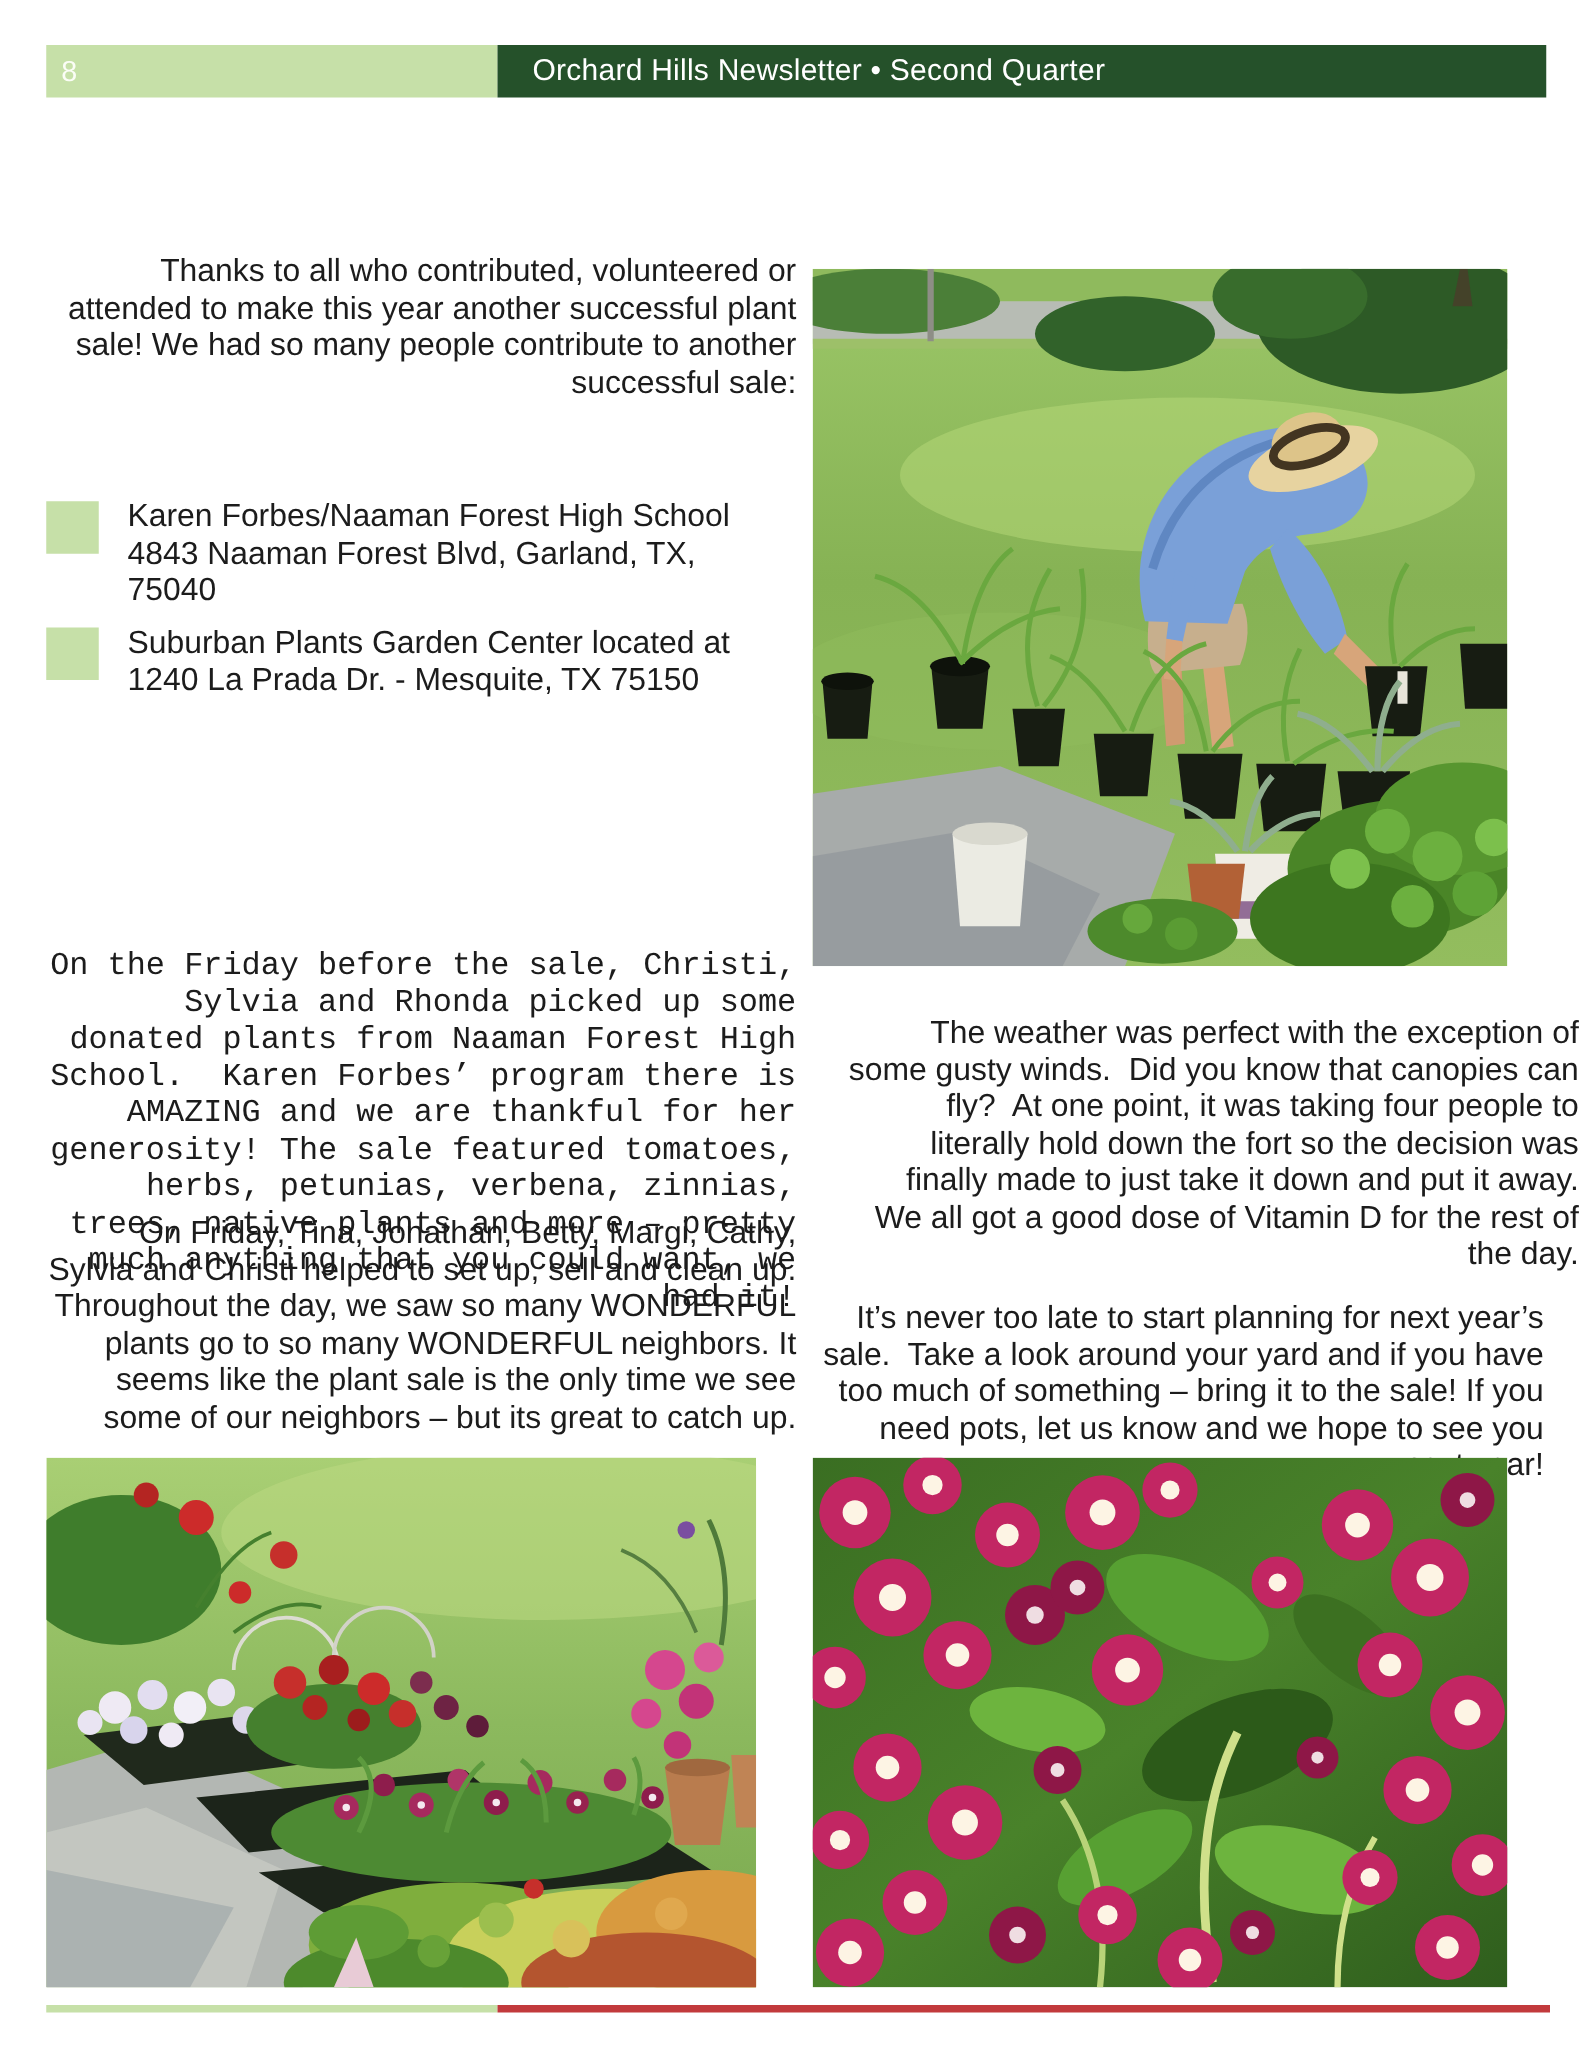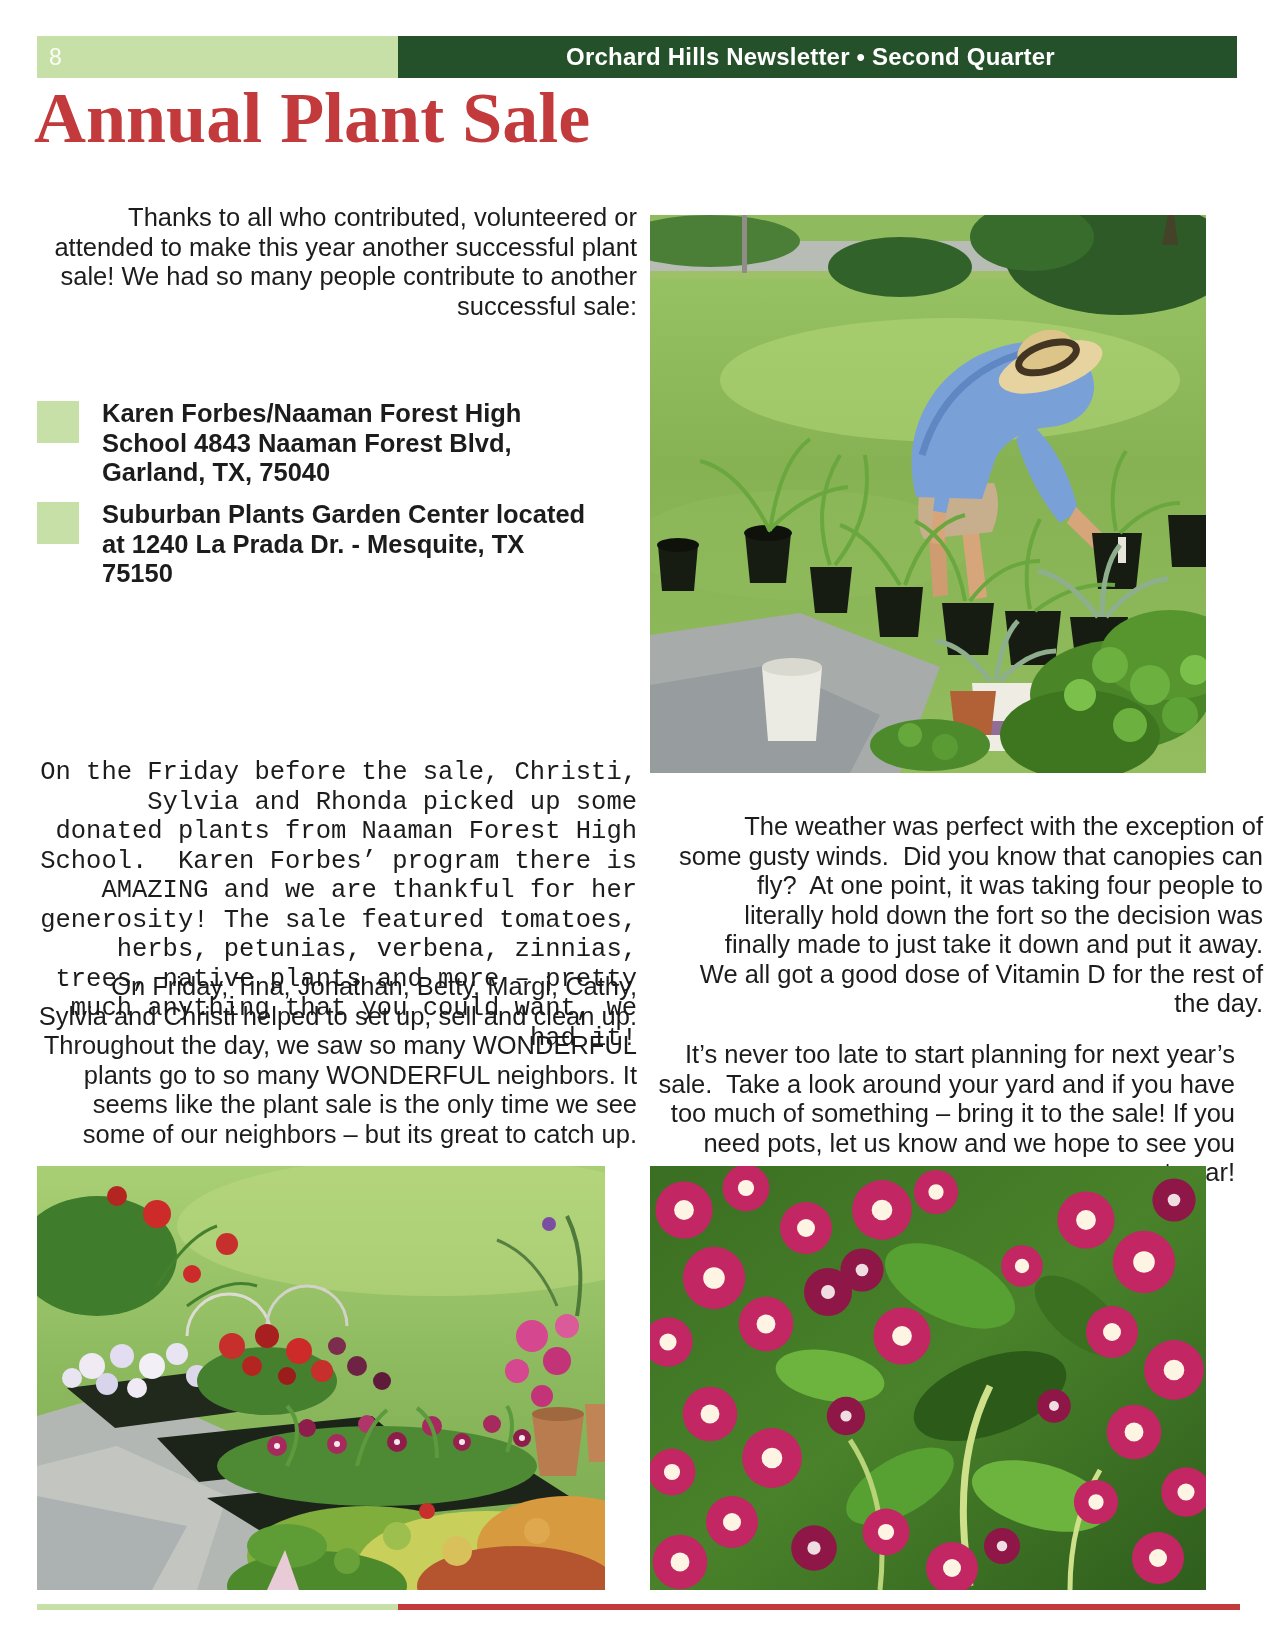--- a/index.html
+++ b/index.html
@@ -10,36 +10,37 @@
   
   .headerbar{position:absolute;top:36px;left:0;width:1275px;height:42px;}
   .header-left{
     position:absolute;left:37px;top:0;width:361px;height:42px;
     background:var(--light-green,#c6e0a8);
     color:#fbfdf6;font-size:23px;line-height:42px;padding-left:12px;box-sizing:border-box;
   }
   .header-right{
     position:absolute;left:398px;top:0;width:839px;height:42px;
     background:var(--dark-green,#25512a);
-    color:#ffffff;font-size:24px;font-weight:bold;line-height:42px;
-    text-align:center;padding-right:14px;box-sizing:border-box;
+    color:#ffffff;font-size:24px;font-weight:normal;line-height:42px;
+    text-align:left;padding-right:14px;box-sizing:border-box;
     letter-spacing:.2px;
+    padding-left:28px;
   }
   
   .article-title{
     position:absolute;left:34px;top:78px;width:900px;
     font-family:"Liberation Serif",serif;font-weight:bold;
     font-size:72px;line-height:80px;color:var(--accent-red,#c23a3c);
   }
   
   .para{
     position:absolute;font-size:25.5px;line-height:29.5px;white-space:pre-wrap;text-align:right;
   }
   .p-intro{left:37px;top:203px;width:600px;}
-  .contrib{position:absolute;left:37px;font-weight:bold;}
+  .contrib{position:absolute;left:37px;}
   .contrib-1{top:399px;}
   .contrib-2{top:500px;}
   .bullet-square{
     position:absolute;left:0;top:2px;width:42px;height:42px;
     background:var(--light-green,#c6e0a8);
   }
   .contrib-text{
     display:block;margin-left:65px;width:500px;
     font-size:25.5px;line-height:29.5px;white-space:pre-wrap;
   }
@@ -62,21 +63,20 @@
 </head>
 <body>
 
 <div class="page">
 
   <div class="headerbar">
     <div class="header-left">8</div>
     <div class="header-right">Orchard Hills Newsletter • Second Quarter</div>
   </div>
 
-  <div class="article-title">Annual Plant Sale</div>
 
   <div class="para p-intro">Thanks to all who contributed, volunteered or attended to make this year another successful plant sale! We had so many people contribute to another successful sale:</div>
 
   <div class="contrib contrib-1">
     <div class="bullet-square"></div>
     <span class="contrib-text">Karen Forbes/Naaman Forest High School 4843 Naaman Forest Blvd, Garland, TX, 75040</span>
   </div>
   <div class="contrib contrib-2">
     <div class="bullet-square"></div>
     <span class="contrib-text">Suburban Plants Garden Center located at 1240 La Prada Dr. - Mesquite, TX 75150</span>

